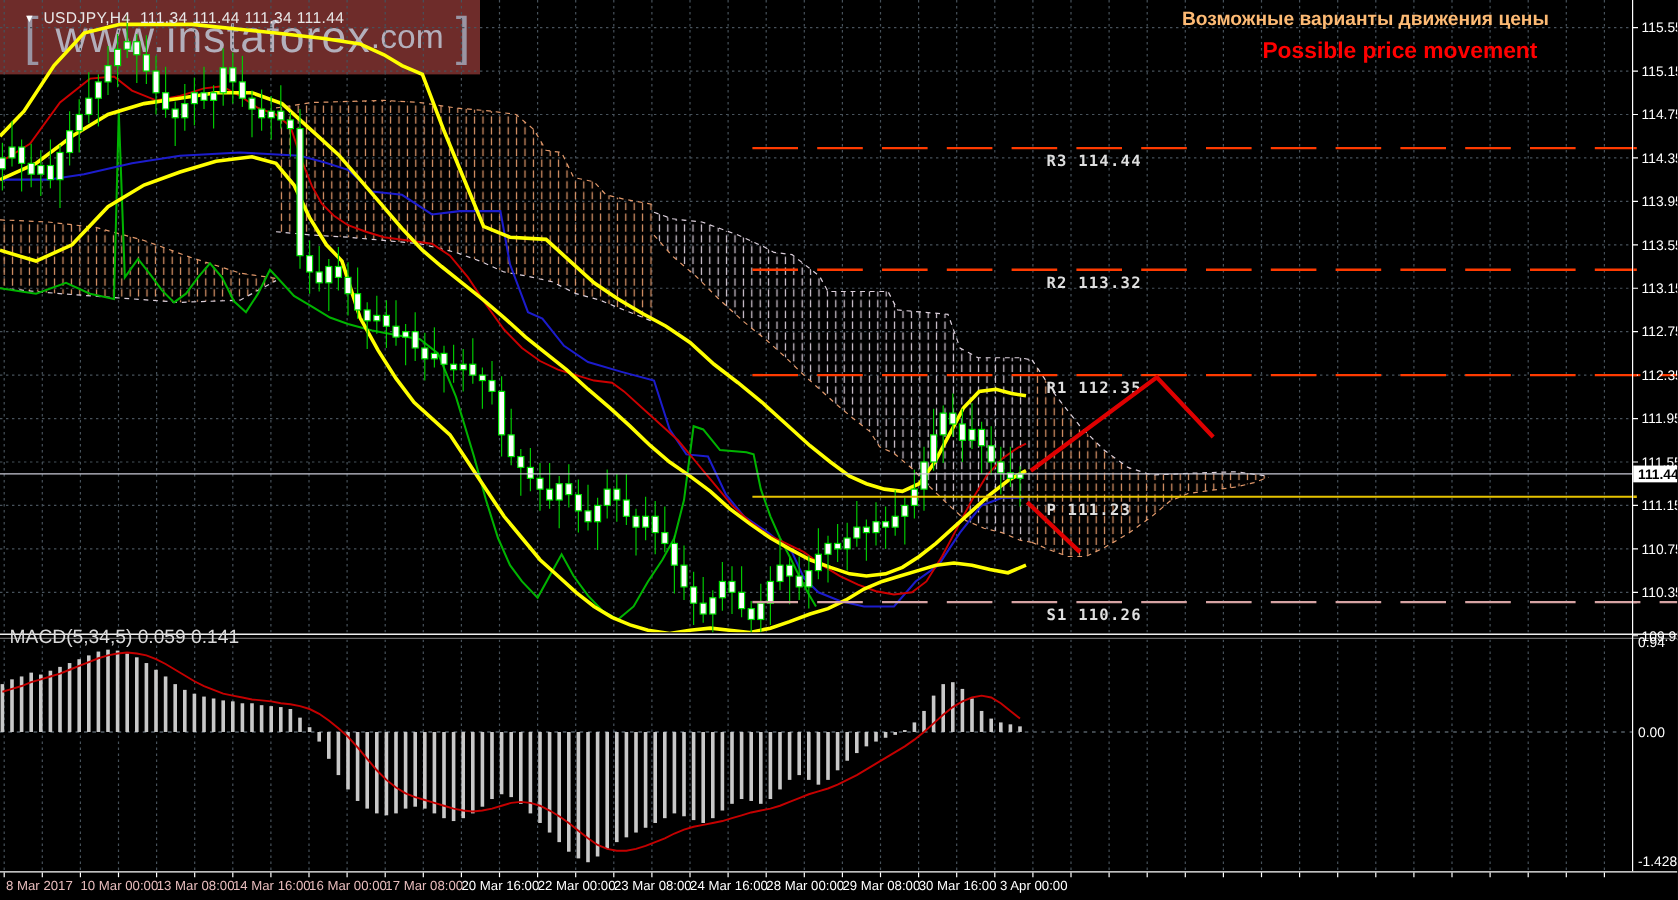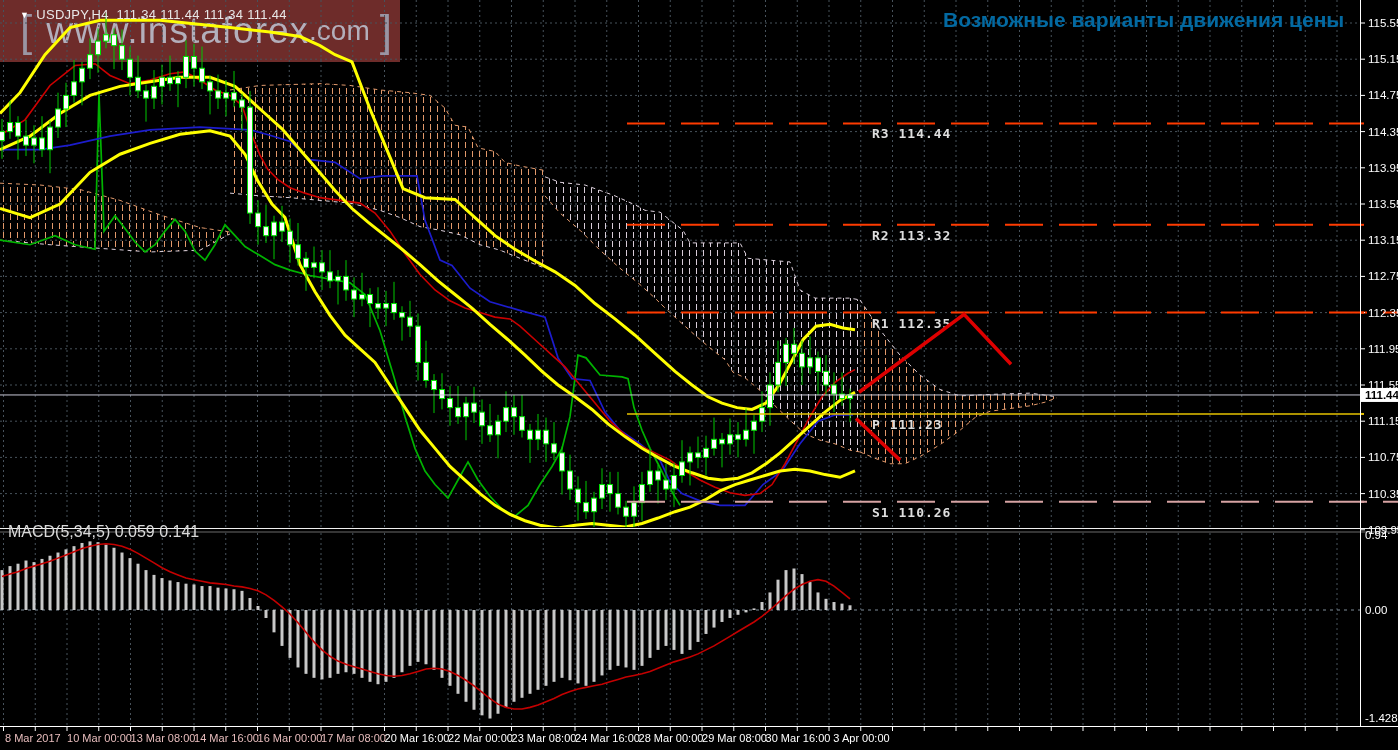--- a/index.html
+++ b/index.html
@@ -2,22 +2,22 @@
 <html><head>
 <meta charset="utf-8">
 <style>
   html,body{margin:0;padding:0;background:#111;}
   .screen{position:relative;width:1398px;height:750px;background:#000;overflow:hidden;
           font-family:"Liberation Sans",sans-serif;}
   .screen svg{position:absolute;left:0;top:0;z-index:1;}
   .overlay{position:absolute;z-index:2;white-space:nowrap;}
   #symbol-line{left:8px;top:7px;color:#E8E8E8;font-size:13px;letter-spacing:0.3px;margin-left:12px;}
   #symbol-line .tri{display:inline-block;font-size:9px;color:#FFFFFF;margin-right:7px;vertical-align:1px;}
-  #ann1{left:943px;top:8px;width:413px;overflow:hidden;color:#0369a1;
-        font-size:21px;font-weight:bold;}
+  #ann1{left:985px;top:8px;width:413px;overflow:hidden;color:#fdba74;
+        font-size:16px;font-weight:bold;}
   #ann2{left:1052px;top:32px;color:#FF0000;font-size:19px;font-weight:bold;}
   #macd-label{left:8px;top:523px;color:#DADADA;font-size:16px;}
   #watermark{left:0;top:682px;width:400px;height:62px;background:#6E2C2A;z-index:0;
              display:flex;align-items:center;color:#B3AFBB;}
   #watermark .br{font-size:44px;color:#9A95A3;line-height:62px;}
   #watermark .brl{margin-left:20px;margin-right:14px;}
   #watermark .brr{margin-left:10px;}
   #watermark .main{font-size:37px;letter-spacing:1px;}
   #watermark .suffix{font-size:28px;text-align:right;}
 </style>
@@ -619,15 +619,16 @@
         <text x="798" y="742" fill="#FFFFFF" font-size="11" font-family="Liberation Sans, sans-serif" text-anchor="middle">30 Mar 16:00</text>
         <text x="861.5" y="742" fill="#FFFFFF" font-size="11" font-family="Liberation Sans, sans-serif" text-anchor="middle">3 Apr 00:00</text>
       </g>
     </svg>
 
   <div id="symbol-line" class="overlay">
     <span class="tri">▼</span><span>USDJPY,H4</span>&nbsp;&nbsp;<span>111.34 111.44 111.34 111.44</span>
   </div>
 
   <div id="ann1" class="overlay">Возможные варианты движения цены</div>
+  <div id="ann2" class="overlay">Possible price movement</div>
   <div id="macd-label" class="overlay">MACD(5,34,5) 0.059 0.141</div>
 
 </div>
 
 </body></html>

